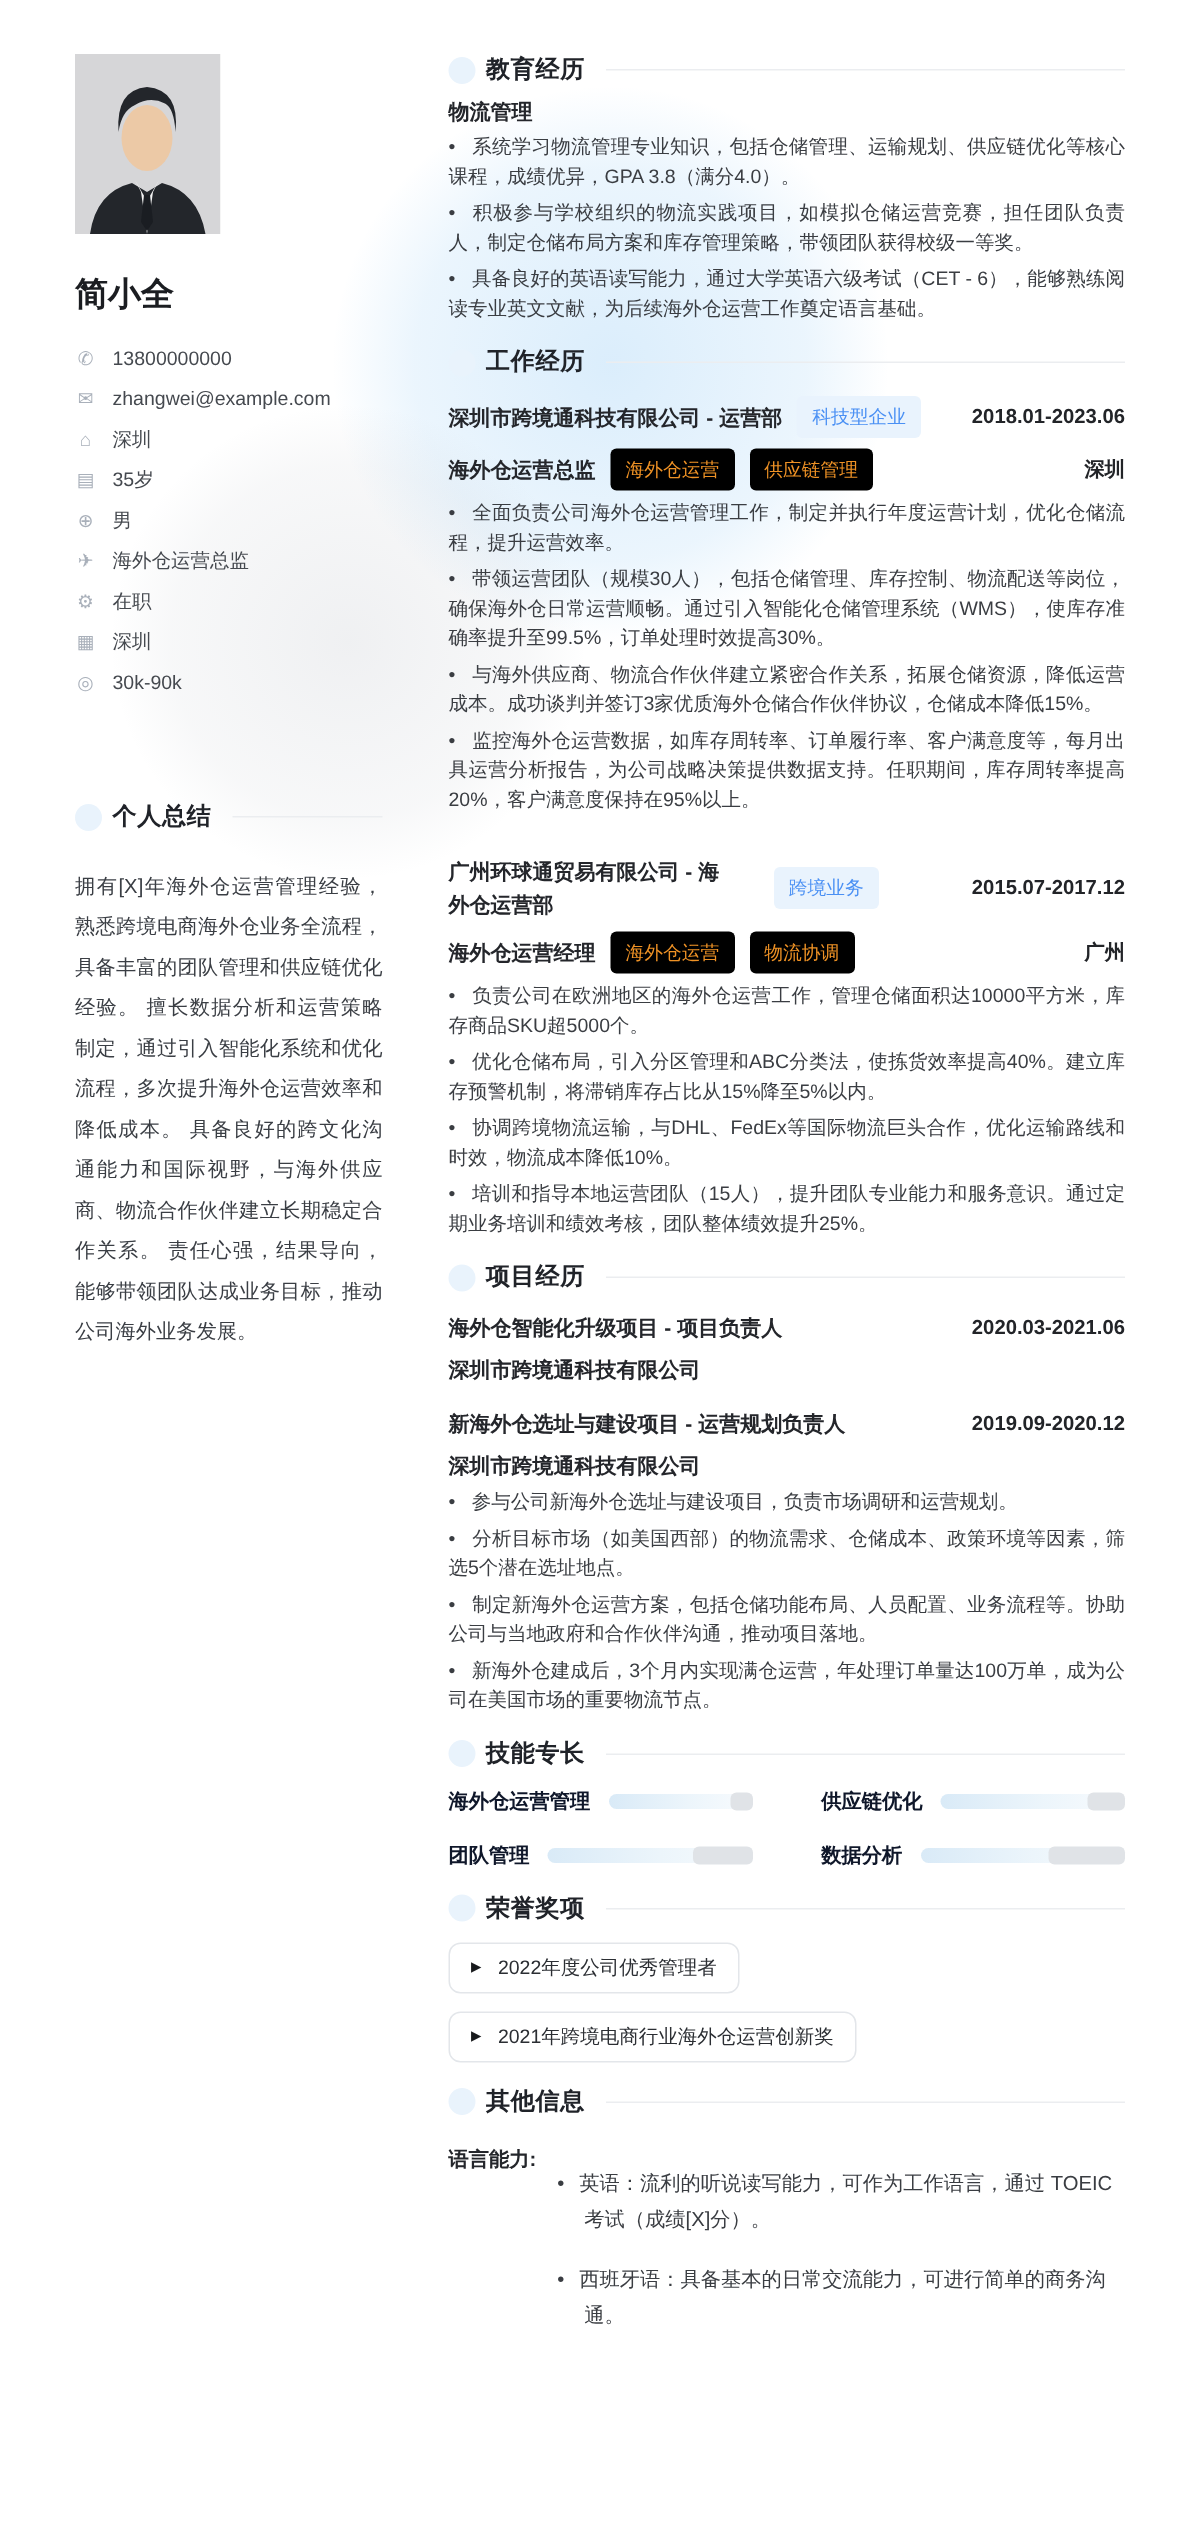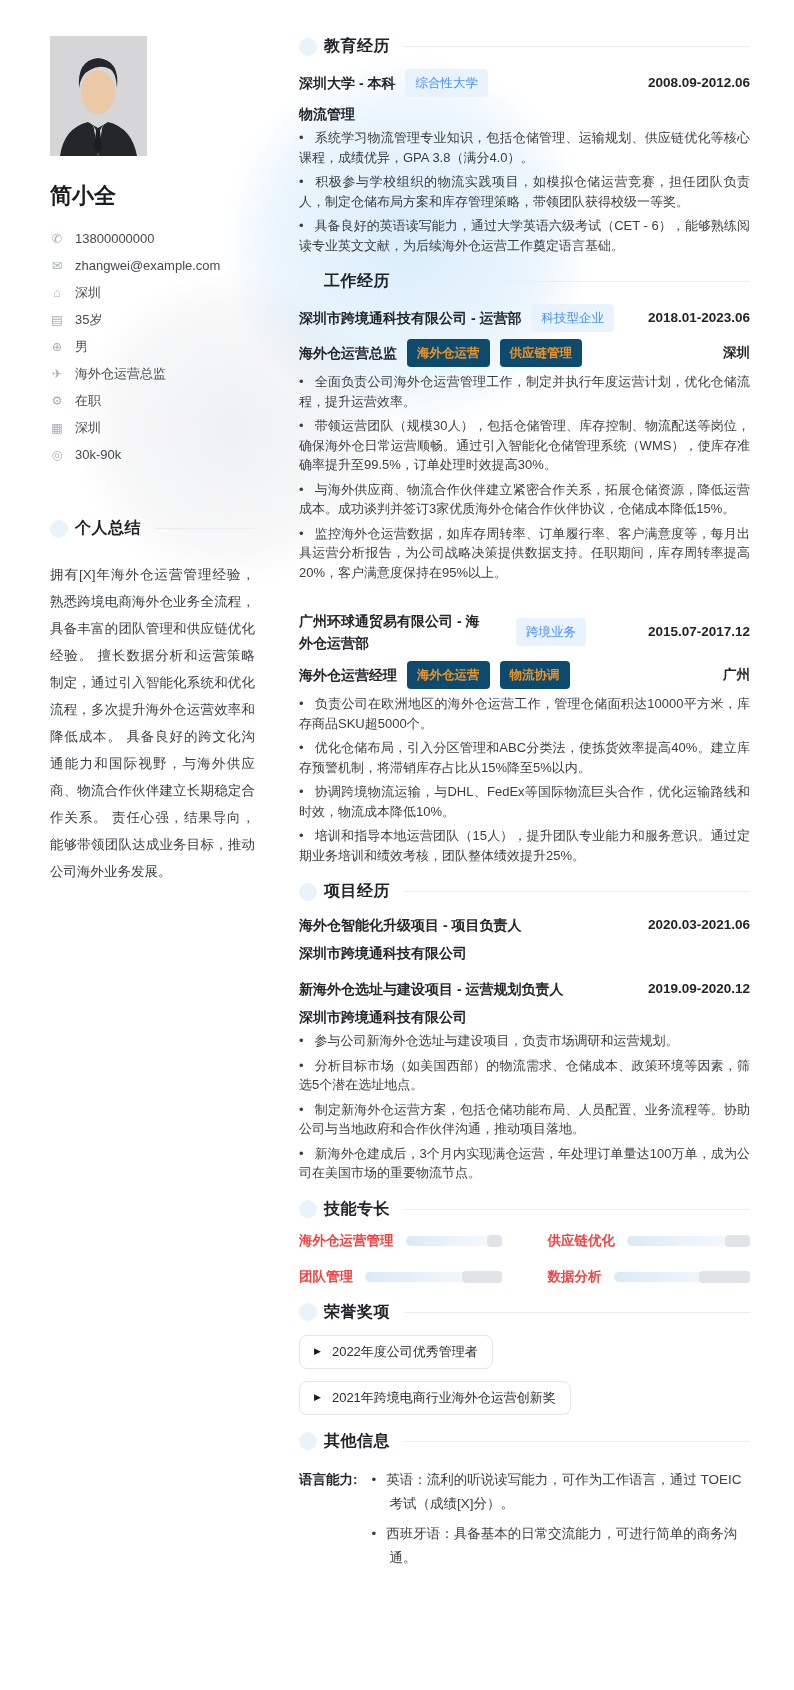--- a/index.html
+++ b/index.html
@@ -24,61 +24,61 @@
   .contacts{display:flex;flex-direction:column;gap:13px;}
   .contact-item{display:flex;align-items:center;gap:11px;font-size:13px;color:#45494f;line-height:14px;}
   .ci{width:14px;flex:none;text-align:center;color:#a9b0ba;font-size:12.5px;}
 
   
   .section-header{display:flex;align-items:center;margin-bottom:6px;}
   .sdot{width:18px;height:18px;border-radius:50%;background:#e9f3fc;flex:none;margin-right:7px;}
   .stitle{font-size:16px;font-weight:700;color:#202329;white-space:nowrap;letter-spacing:.5px;}
   .sline{flex:1;height:1px;background:#ebedf0;margin-left:14px;}
 
-  .summary-block{margin-top:56px;}
+  .summary-block{margin-top:72px;}
   .summary-text{margin-top:22px;font-size:13.5px;line-height:27px;color:#3a3e44;text-align:justify;}
 
   
   .main{flex:1;min-width:0;}
   .section{margin-top:16px;}
   .section:first-child{margin-top:0;}
 
   .entry-row{display:flex;align-items:center;gap:10px;margin-top:12px;font-size:14px;font-weight:700;color:#24262b;line-height:22px;}
   .entry-row.role{margin-top:7px;}
   .grow{flex:1;}
   .date{font-size:13.5px;font-weight:700;white-space:nowrap;color:#222428;}
   .loc{font-size:13.5px;font-weight:700;white-space:nowrap;color:#222428;}
   .badge-blue{background:#e9f3fd;color:#4a90f4;font-weight:400;font-size:12.5px;padding:3px 10px;border-radius:4px;white-space:nowrap;}
-  .tag-orange{background:#0c4a6e;color:#ef9225;font-weight:700;font-size:12.5px;padding:3px 10px;border-radius:4px;white-space:nowrap;}
+  .tag-orange{background:#000000;color:#ef9225;font-weight:400;font-size:12.5px;padding:3px 10px;border-radius:4px;white-space:nowrap;}
   .subline{margin-top:9px;font-size:14px;font-weight:700;color:#24262b;line-height:17px;}
 
   .bullets{margin-top:2px;}
   .bullet{font-size:13px;line-height:19.5px;color:#3a3d42;margin:5px 0;text-align:justify;}
   .bullet::before{content:"•";margin-right:11px;}
 
   
   .skills-grid{display:grid;grid-template-columns:1fr 1fr;column-gap:46px;row-gap:18px;margin-top:12px;}
   .skill{display:flex;align-items:center;gap:12px;}
-  .skill-name{font-size:13.5px;font-weight:700;white-space:nowrap;color:#ef4444;}
+  .skill-name{font-size:13.5px;font-weight:700;white-space:nowrap;color:#0f172a;}
   .skill-bar{flex:1;height:10px;border-radius:5px;position:relative;
     background:linear-gradient(90deg,#d9eaf7 0%,#ecf5fb 55%,#f8fbfe 100%);}
   .skill-cap{position:absolute;top:-1px;bottom:-1px;right:0;background:#e0e3e7;border-radius:4px;}
 
   
   .honors{margin-top:12px;}
   .honor-btn{display:flex;align-items:center;gap:11px;width:fit-content;
     border:1px solid #e3e6ea;border-radius:8px;background:#fff;
     padding:7px 14px;font-size:13px;color:#2b2e33;margin-bottom:12px;cursor:pointer;}
   .play{font-size:9px;color:#17191c;line-height:1;}
 
   
   .lang-row{display:flex;gap:14px;margin-top:16px;}
   .lang-label{font-size:13.5px;font-weight:700;white-space:nowrap;line-height:24px;color:#24262b;}
   .lang-items{flex:1;}
-  .lang-item{font-size:13.5px;line-height:24px;color:#3a3d42;padding-left:18px;text-indent:-18px;margin-bottom:6px;}
+  .lang-item{font-size:13.5px;line-height:24px;color:#3a3d42;padding-left:18px;text-indent:-18px;margin-bottom:6px;margin-top:16px;}
   .lang-item::before{content:"•";margin-right:10px;}
 </style>
 </head>
 <body>
 
 <div class="deco deco-blue"></div>
 <div class="deco deco-gray"></div>
 
 <div class="page">
 
@@ -144,26 +144,20 @@
   </div>
 
   <div class="main">
 
     <div class="section">
       <div class="section-header">
         <span class="sdot"></span>
         <span class="stitle">教育经历</span>
         <span class="sline"></span>
       </div>
-      <div class="entry-row">
-        <span>深圳大学 - 本科</span>
-        <span class="badge-blue">综合性大学</span>
-        <span class="grow"></span>
-        <span class="date">2008.09-2012.06</span>
-      </div>
       <div class="subline">物流管理</div>
       <div class="bullets">
         <p class="bullet">系统学习物流管理专业知识，包括仓储管理、运输规划、供应链优化等核心课程，成绩优异，GPA 3.8（满分4.0）。</p>
         <p class="bullet">积极参与学校组织的物流实践项目，如模拟仓储运营竞赛，担任团队负责人，制定仓储布局方案和库存管理策略，带领团队获得校级一等奖。</p>
         <p class="bullet">具备良好的英语读写能力，通过大学英语六级考试（CET - 6），能够熟练阅读专业英文文献，为后续海外仓运营工作奠定语言基础。</p>
       </div>
     </div>
 
     <div class="section">
       <div class="section-header">

